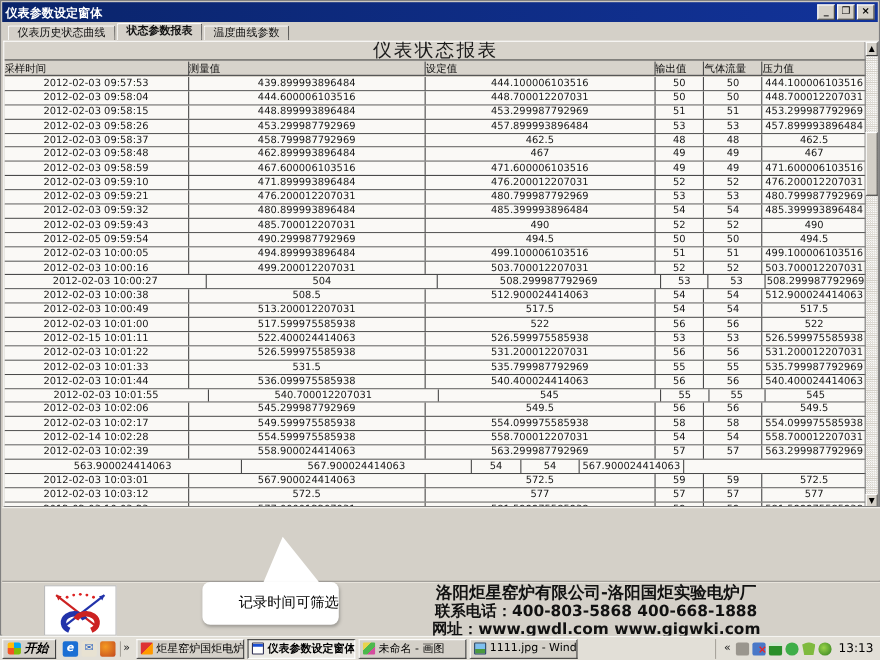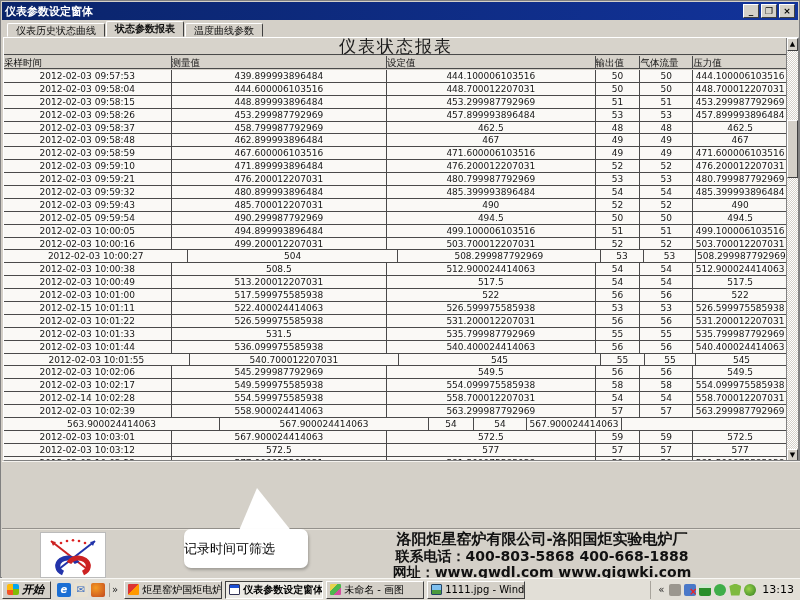--- a/index.html
+++ b/index.html
@@ -32,21 +32,21 @@
   .vscroll { position:absolute; right:0; top:0; width:12px; height:424px; background:repeating-conic-gradient(#fff 0 25%,#d4d0c8 0 50%) 0 0/2px 2px; border-left:1px solid #808080; }
   .sbtn { position:absolute; left:0; width:11px; height:13px; background:#d4d0c8; border:1px solid; border-color:#fff #404040 #404040 #fff; font-size:7px; line-height:11px; text-align:center; color:#000; }
   .sbtn.up { top:0; } .sbtn.down { bottom:0; }
   .sthumb { position:absolute; left:0; top:82px; width:11px; height:58px; background:#d4d0c8; border:1px solid; border-color:#fff #404040 #404040 #fff; }
 
   
   .filter { position:absolute; left:1px; top:460px; width:798px; height:67px; background:#d4d0c8; border-top:1px solid #f5f3ef; }
 
   
   .callout-tail { position:absolute; left:230px; top:486px; width:64px; height:48px; z-index:5; }
-  .callout { position:absolute; left:183px; top:528px; width:124px; height:39px; background:#fff; border-radius:7px; box-shadow:1px 2px 3px rgba(0,0,0,.25); z-index:6; font-size:13px; text-align:left; line-height:39px; color:#000; }
+  .callout { position:absolute; left:183px; top:528px; width:124px; height:39px; background:#fff; border-radius:7px; box-shadow:1px 2px 3px rgba(0,0,0,.25); z-index:6; font-size:13px; text-align:right; line-height:39px; color:#000; }
 
   
   .footer { position:absolute; left:1px; top:527px; width:798px; height:50px; background:#d4d0c8; border-top:2px groove #e8e4dc; }
   .logo { position:absolute; left:38px; top:2px; width:66px; height:46px; background:#fff; border:1px solid #bbb; }
   .company { position:absolute; left:330px; top:1px; width:420px; text-align:center; color:#111; }
   .company .l1 { font-size:15px; font-weight:bold; line-height:17px; }
   .company .l2, .company .l3 { font-size:14px; font-weight:bold; line-height:16px; }
 
   
   .taskbar { position:absolute; left:0; top:578px; width:800px; height:22px; background:#e2dfd7; border-top:1px solid #f8f7f4; display:flex; align-items:center; }

